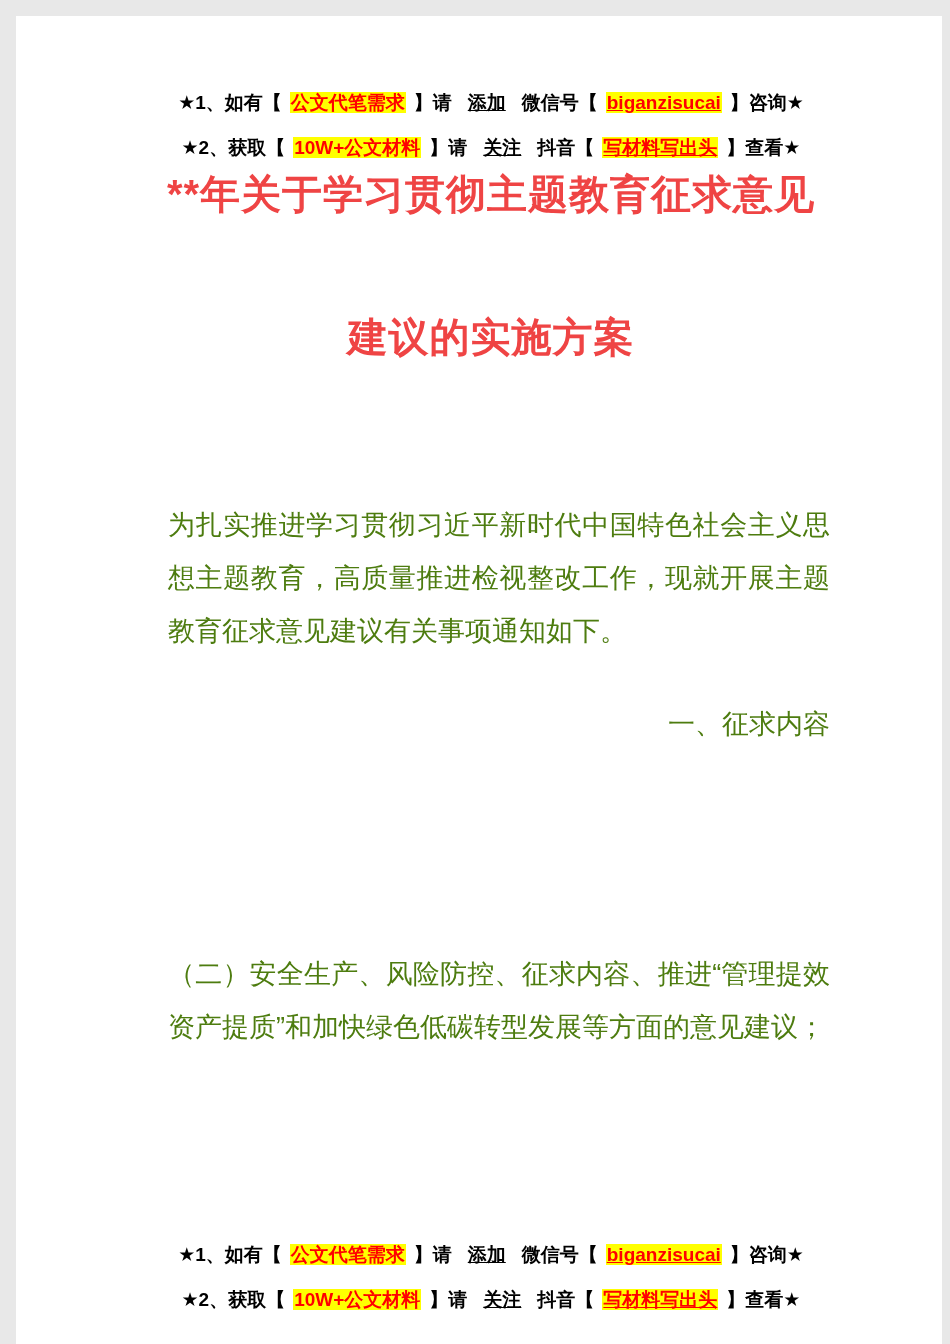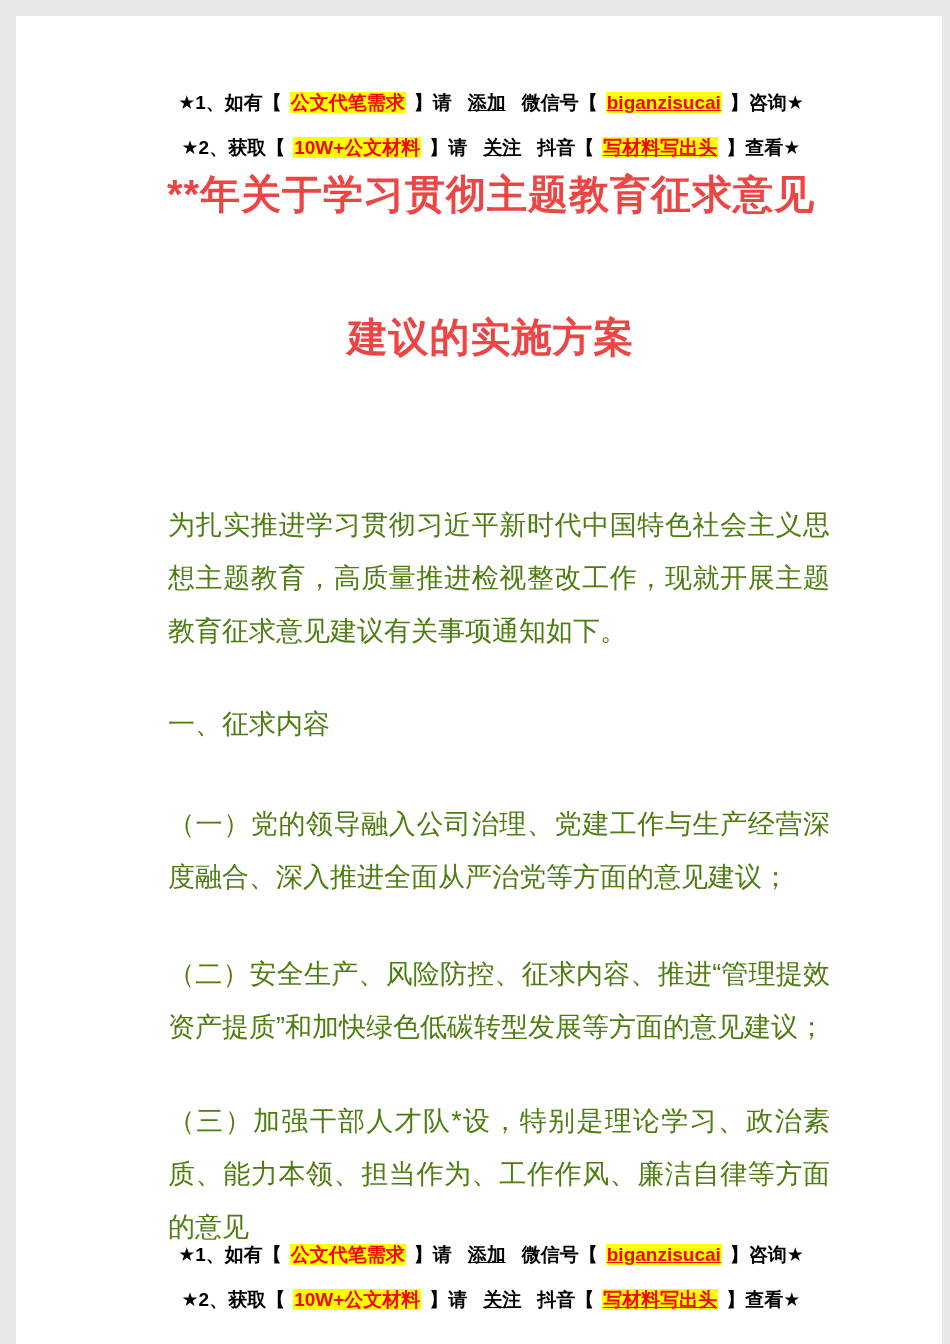--- a/index.html
+++ b/index.html
@@ -60,21 +60,21 @@
     position: absolute;
     left: 144px;
     width: 678px;
     font-size: 27px;
     line-height: 53px;
     text-align: justify;
     text-justify: inter-character;
     color: #4d7c0f;
   }
   .para-intro   { top: 475px; }
-  .para-heading { top: 674px; text-align: left; }
+  .para-heading { top: 674px; text-align: right; }
   .para-item1   { top: 774px; }
   .para-item2   { top: 924px; }
   .para-item3   { top: 1071px; }
 </style>
 </head>
 <body>
 
 <div class="page">
 
   <div class="promo promo-top">
@@ -86,25 +86,23 @@
     </div>
   </div>
 
   <div class="doc-title doc-title-1">**年关于学习贯彻主题教育征求意见</div>
   <div class="doc-title doc-title-2">建议的实施方案</div>
 
   <div class="para para-intro">为扎实推进学习贯彻习近平新时代中国特色社会主义思想主题教育，高质量推进检视整改工作，现就开展主题教育征求意见建议有关事项通知如下。</div>
 
   <div class="para para-heading">一、征求内容</div>
 
-  <div class="para para-item1">（一）党的领导融入公司治理、党建工作与生产经营深度融合、深入推进全面从严治党等方面的意见建议；</div>
 
   <div class="para para-item2">（二）安全生产、风险防控、征求内容、推进“管理提效资产提质”和加快绿色低碳转型发展等方面的意见建议；</div>
 
-  <div class="para para-item3">（三）加强干部人才队*设，特别是理论学习、政治素质、能力本领、担当作为、工作作风、廉洁自律等方面的意见</div>
 
   <div class="promo promo-bottom">
     <div>
       <span>★1、如有【</span><span class="hl-red">公文代笔需求</span><span>】请</span><span class="u">添加</span><span>微信号【</span><span class="hl-red u">biganzisucai</span><span>】咨询★</span>
     </div>
     <div>
       <span>★2、获取【</span><span class="hl-red">10W+公文材料</span><span>】请</span><span class="u">关注</span><span>抖音【</span><span class="hl-red u">写材料写出头</span><span>】查看★</span>
     </div>
   </div>
 

